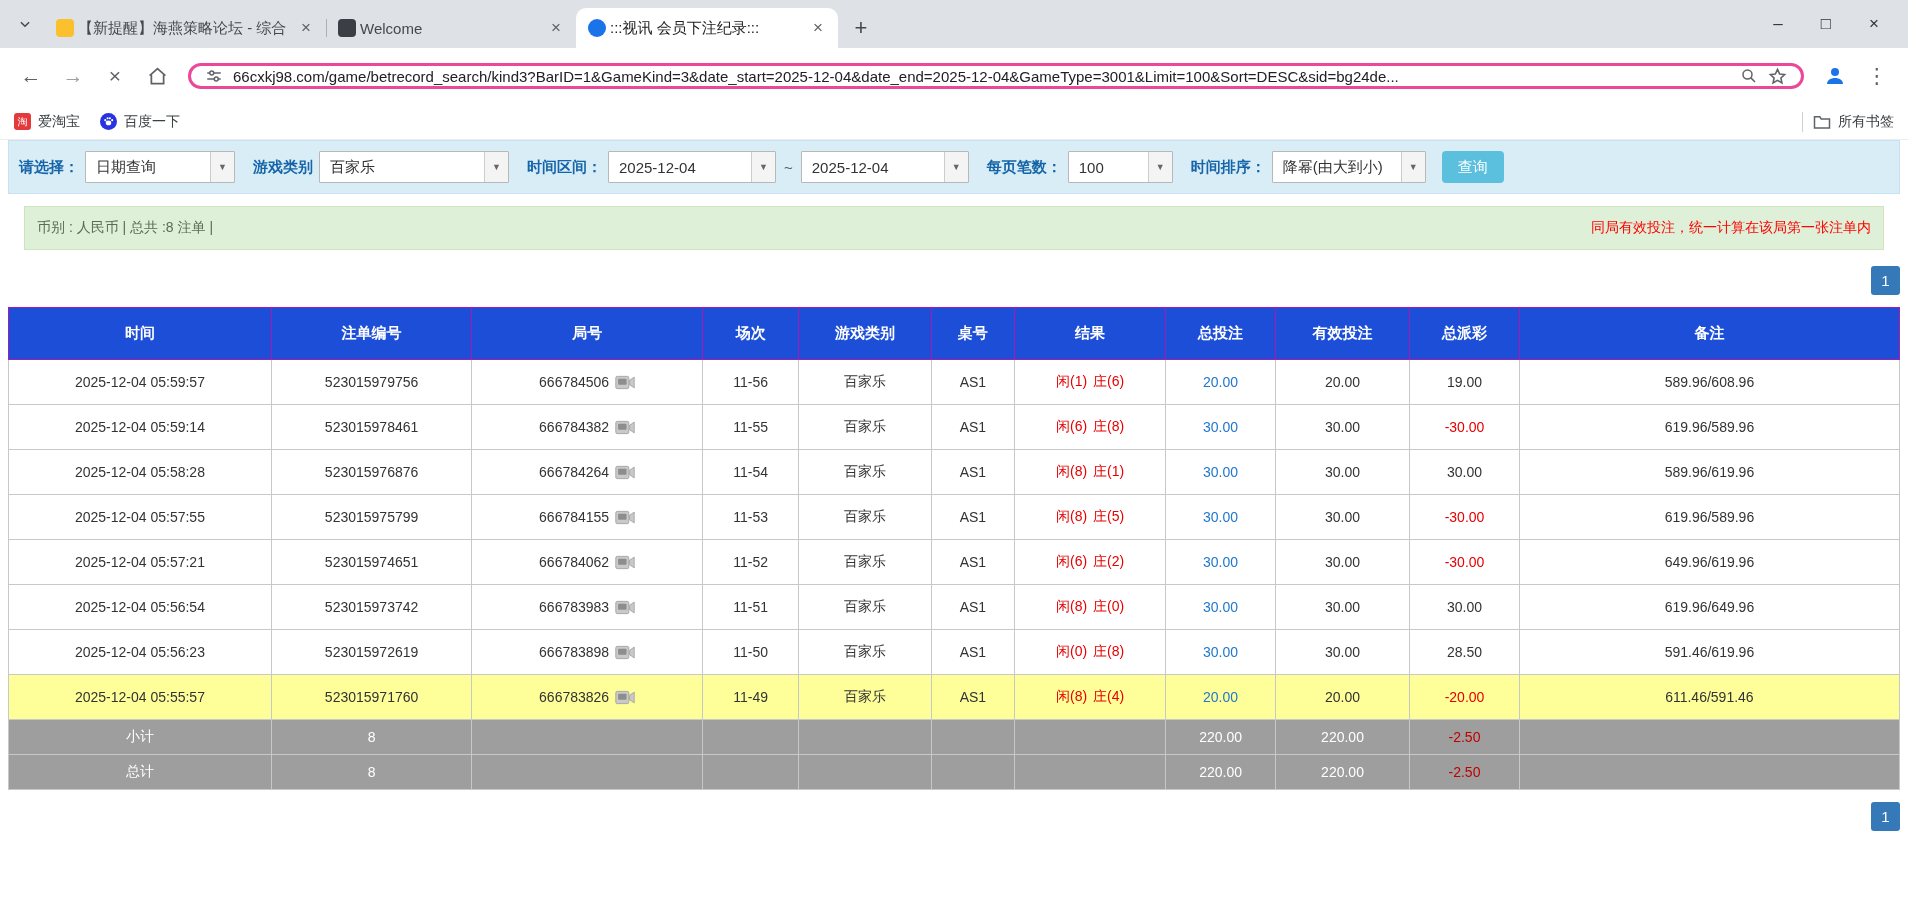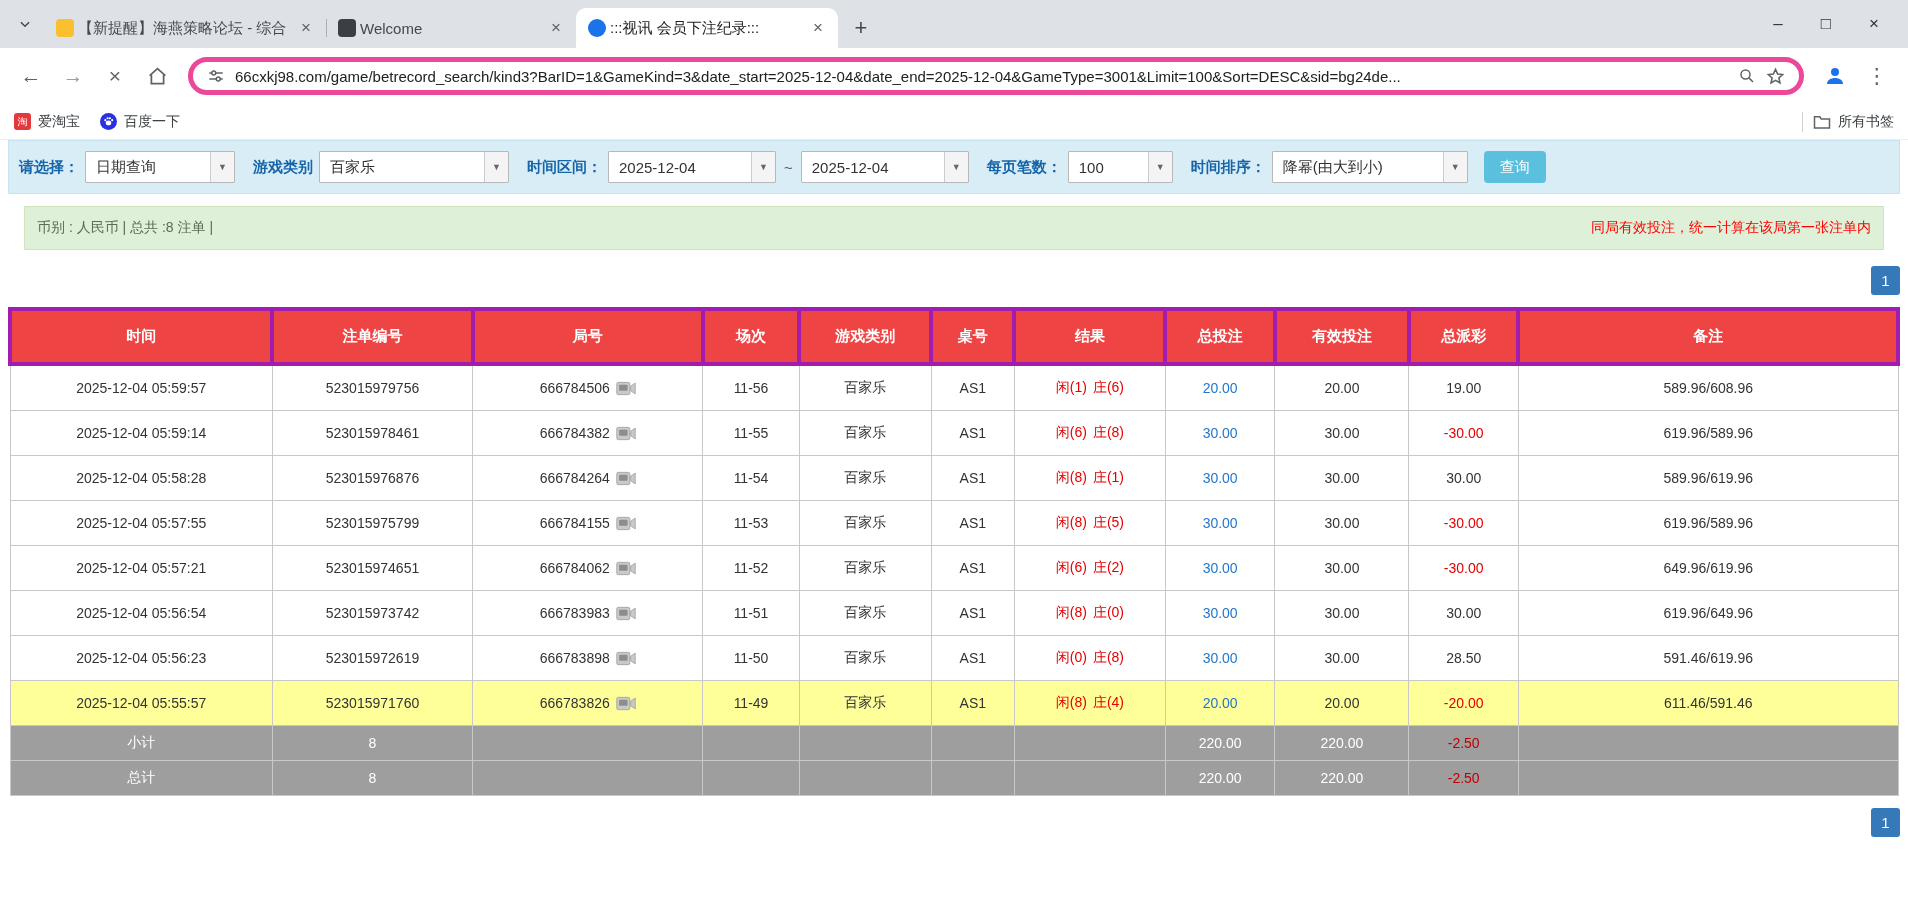--- a/index.html
+++ b/index.html
@@ -18,21 +18,21 @@
   .favicon { width: 18px; height: 18px; flex: none; display: flex; align-items: center; justify-content: center; font-size: 11px; color: #fff; }
   .fav-forum { background: #fbc02d; border-radius: 4px; }
   .fav-welcome { background: #3a3f45; border-radius: 4px; }
   .fav-video { background: #1a73e8; border-radius: 50%; }
   .newtab { width: 30px; height: 30px; margin: 0 0 5px 8px; display: flex; align-items: center; justify-content: center; font-size: 22px; color: #45494d; }
   .wincontrols { margin-left: auto; align-self: center; display: flex; }
   .winbtn { width: 48px; height: 38px; display: flex; align-items: center; justify-content: center; color: #30343a; font-size: 17px; }
 
   .navbar { height: 56px; display: flex; align-items: center; padding: 0 12px; gap: 4px; background: #fff; }
   .nav-icon { width: 38px; height: 38px; display: flex; align-items: center; justify-content: center; color: #5f6368; font-size: 21px; border-radius: 50%; flex: none; }
-  .urlbar { flex: 1; height: 38px; border: 5px solid #ec4899; border-radius: 19px; display: flex; align-items: center; padding: 0 14px; gap: 10px; margin: 0 8px; background: #fff; }
+  .urlbar { flex: 1; height: 26px; border: 3px solid #ec4899; border-radius: 19px; display: flex; align-items: center; padding: 0 14px; gap: 10px; margin: 0 8px; background: #fff; }
   .url-text { flex: 1; font-size: 15px; color: #202124; white-space: nowrap; overflow: hidden; }
 
   .bookmarks { height: 36px; display: flex; align-items: center; padding: 0 14px; gap: 20px; background: #fff; font-size: 14px; color: #3c4043; border-bottom: 1px solid #ededed; }
   .bm-item { display: flex; align-items: center; gap: 7px; }
   .bm-ico { width: 17px; height: 17px; display: flex; align-items: center; justify-content: center; color: #fff; font-size: 10px; flex: none; }
   .bm-taobao { background: #e4393c; border-radius: 3px; }
   .bm-baidu { background: #2932e1; border-radius: 50%; }
   .bm-right { margin-left: auto; display: flex; align-items: center; gap: 10px; }
   .bm-divider { width: 1px; height: 20px; background: #d0d0d0; }
 
@@ -49,21 +49,21 @@
   .btn-search { background: #5bc0de; color: #fff; border: none; height: 32px; padding: 0 16px; border-radius: 4px; font-size: 15px; margin-left: 10px; cursor: pointer; font-family: inherit; }
 
   .infobar { margin: 12px 24px 0; background: #dff0d8; border: 1px solid #cfe3bf; padding: 12px; display: flex; justify-content: space-between; align-items: center; font-size: 14px; color: #5b6b54; }
   .info-right { color: #f00; }
 
   .pagi { display: flex; justify-content: flex-end; margin: 16px 8px 12px; }
   .pagi-bottom { margin: 12px 8px; }
   .page-btn { background: #3579b8; color: #fff; min-width: 29px; height: 29px; display: flex; align-items: center; justify-content: center; font-size: 15px; border-radius: 3px; cursor: pointer; }
 
   table.bets { width: calc(100% - 16px); margin: 0 8px; border-collapse: collapse; table-layout: fixed; font-size: 14px; color: #333; }
-  .bets th { background: #ef4444; color: #fff; font-weight: bold; padding: 16px 4px; border: 4px solid #a21caf; font-size: 15px; text-align: center; }
+  .bets th { background: #1d4ed8; color: #fff; font-weight: bold; padding: 16px 4px; border: 1px solid #a21caf; font-size: 15px; text-align: center; }
   .bets td { border: 1px solid #c8c8c8; text-align: center; padding: 13px 4px; background: #fff; white-space: nowrap; overflow: hidden; }
   .bets tr.hl td { background: #ffff99; }
   .blue { color: #2277cc; }
   .red { color: #e60000; }
   .res-red { color: #e60000; }
   .result-cell span { margin: 0 3px; }
   .cam { display: inline-flex; vertical-align: middle; margin-left: 6px; }
   .sumrow td { background: #9e9e9e; color: #fff; padding: 8px 4px; border-color: #c8c8c8; }
   .sumrow td.sumred { color: #c00000; }
 </style>
@@ -199,21 +199,21 @@
       <span class="carrow">▼</span>
     </div>
 
     <span class="flabel">每页笔数：</span>
     <div class="combo" style="width:105px">
       <span class="cval">100</span>
       <span class="carrow">▼</span>
     </div>
 
     <span class="flabel">时间排序：</span>
-    <div class="combo" style="width:196px">
+    <div class="combo" style="width:154px">
       <span class="cval">降幂(由大到小)</span>
       <span class="carrow">▼</span>
     </div>
 
     <button class="btn-search">查询</button>
   </div>
 
   <div class="infobar">
     <span>币别 : 人民币 | 总共 :8 注单 |</span>
     <span class="info-right">同局有效投注，统一计算在该局第一张注单内</span>

